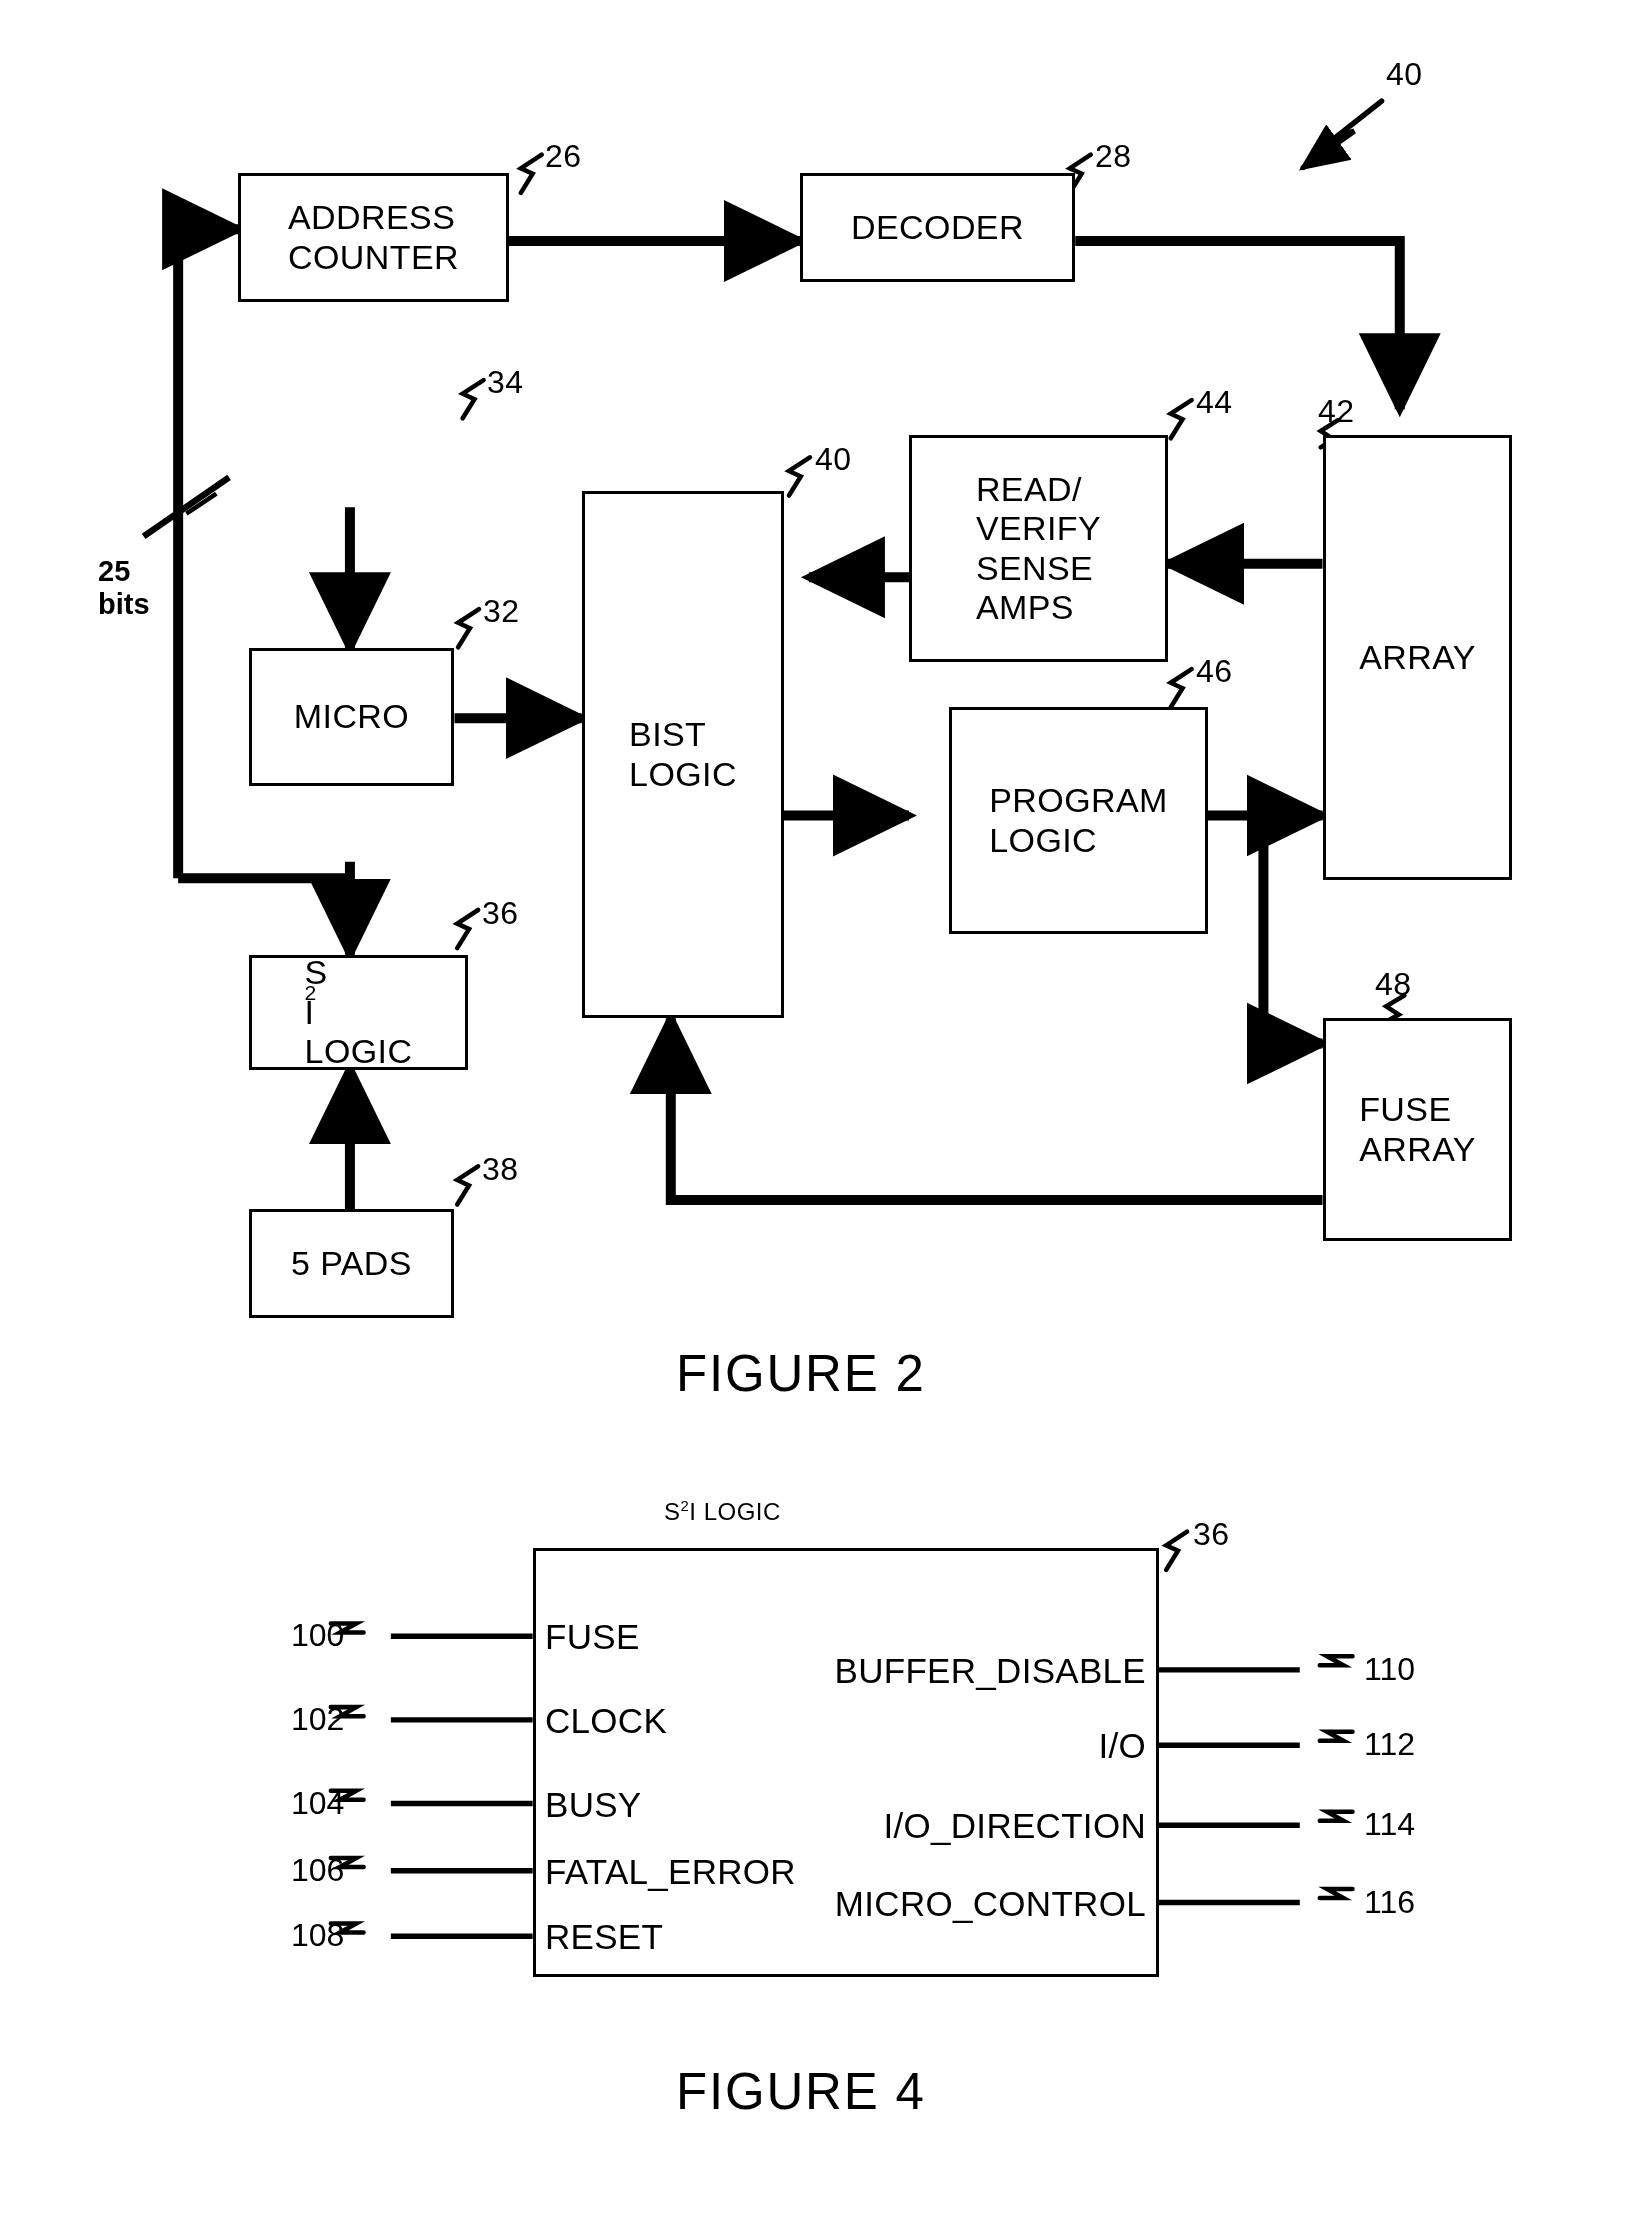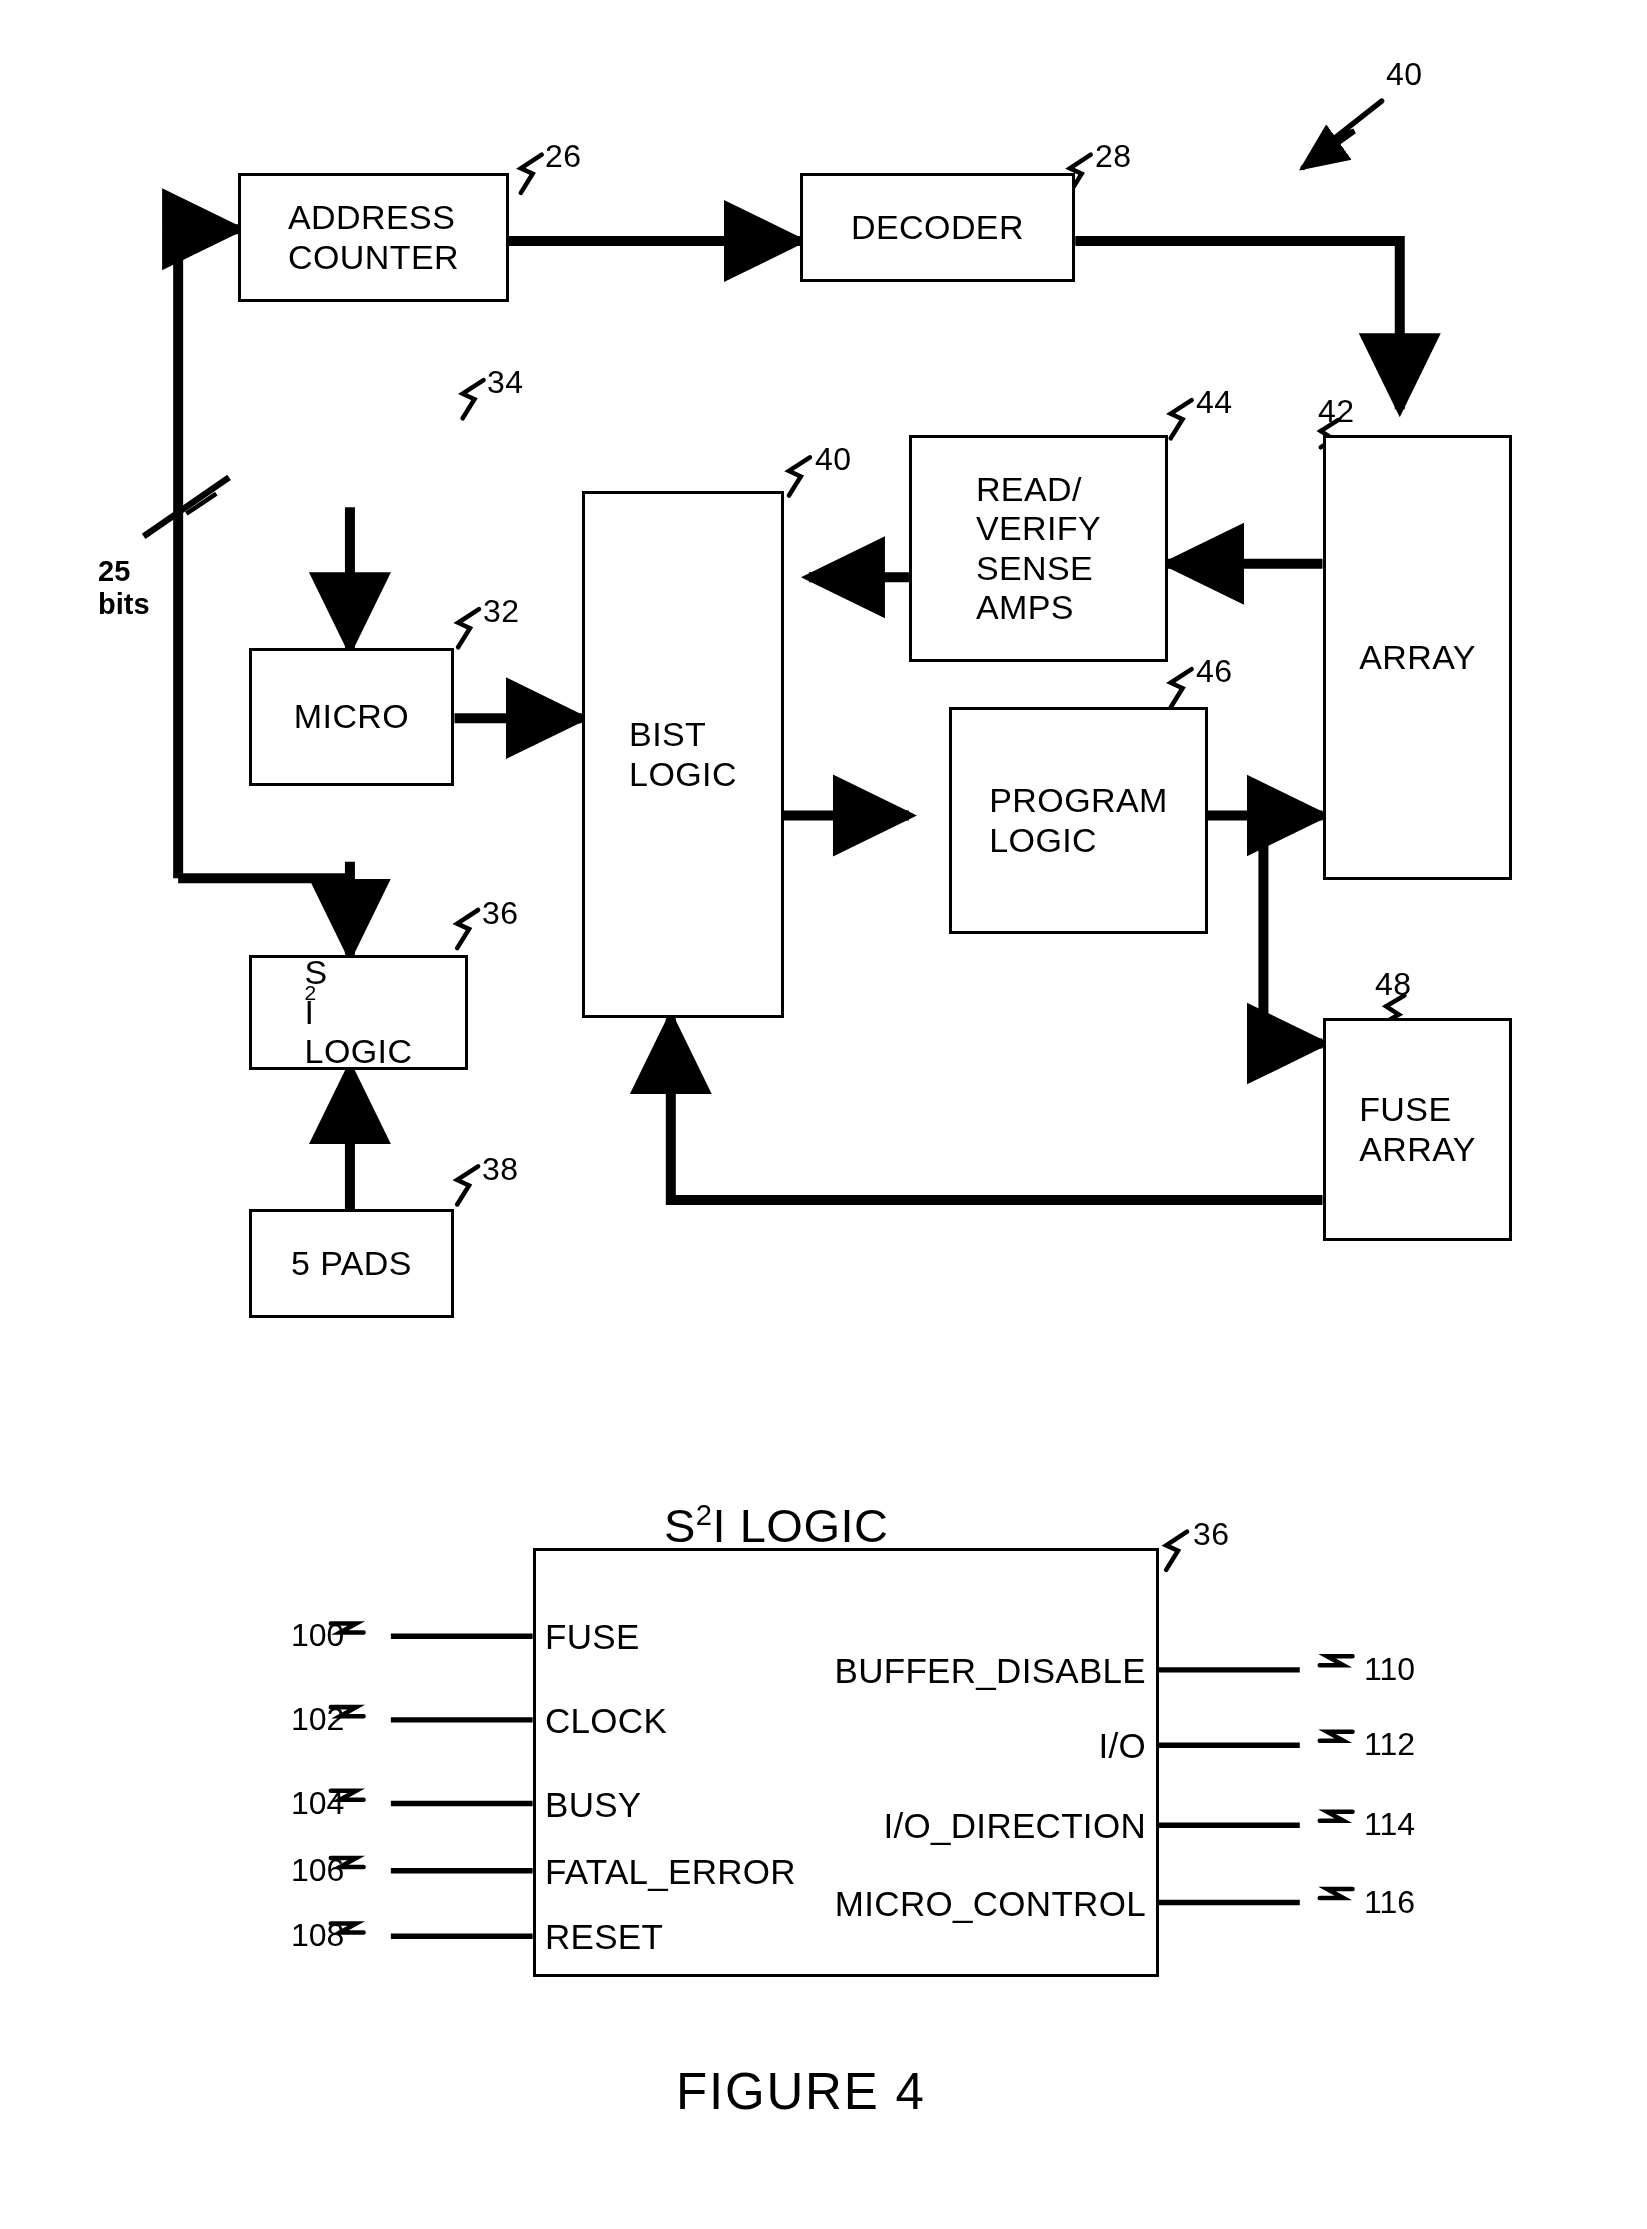--- a/index.html
+++ b/index.html
@@ -68,21 +68,21 @@
   
   .f4box {
     position: absolute;
     border: 3.6px solid #000;
     background: #fff;
     box-sizing: border-box;
     z-index: 3;
   }
   .f4title {
     position: absolute;
-    font-size: 47px;
+    font-size: 24px;
     letter-spacing: 0.5px;
     z-index: 5;
     white-space: nowrap;
   }
   .pinlabel {
     position: absolute;
     font-size: 35px;
     letter-spacing: 0.3px;
     z-index: 6;
     white-space: nowrap;
@@ -292,20 +292,21 @@
       <span>ARRAY</span>
     </div>
   </div>
   <div class="refnum" style="left:1375px; top:966px;">48</div>
 
   <div class="bitlabel" style="left:98px; top:555px;">
     <div>25</div>
     <div>bits</div>
   </div>
 
+  <div class="figcap" style="left:676px; top:1344px;">FIGURE 2</div>
 
   <div class="f4title" style="left:664px; top:1498px;">S<span class="sup">2</span>I LOGIC</div>
 
   <div class="f4box" style="left:533px; top:1548px; width:626px; height:429px;"></div>
   <div class="refnum" style="left:1193px; top:1516px;">36</div>
 
   <div class="pinlabel" style="left:545px; top:1617px;">FUSE</div>
   <div class="pinlabel" style="left:545px; top:1701px;">CLOCK</div>
   <div class="pinlabel" style="left:545px; top:1785px;">BUSY</div>
   <div class="pinlabel" style="left:545px; top:1852px;">FATAL_ERROR</div>

